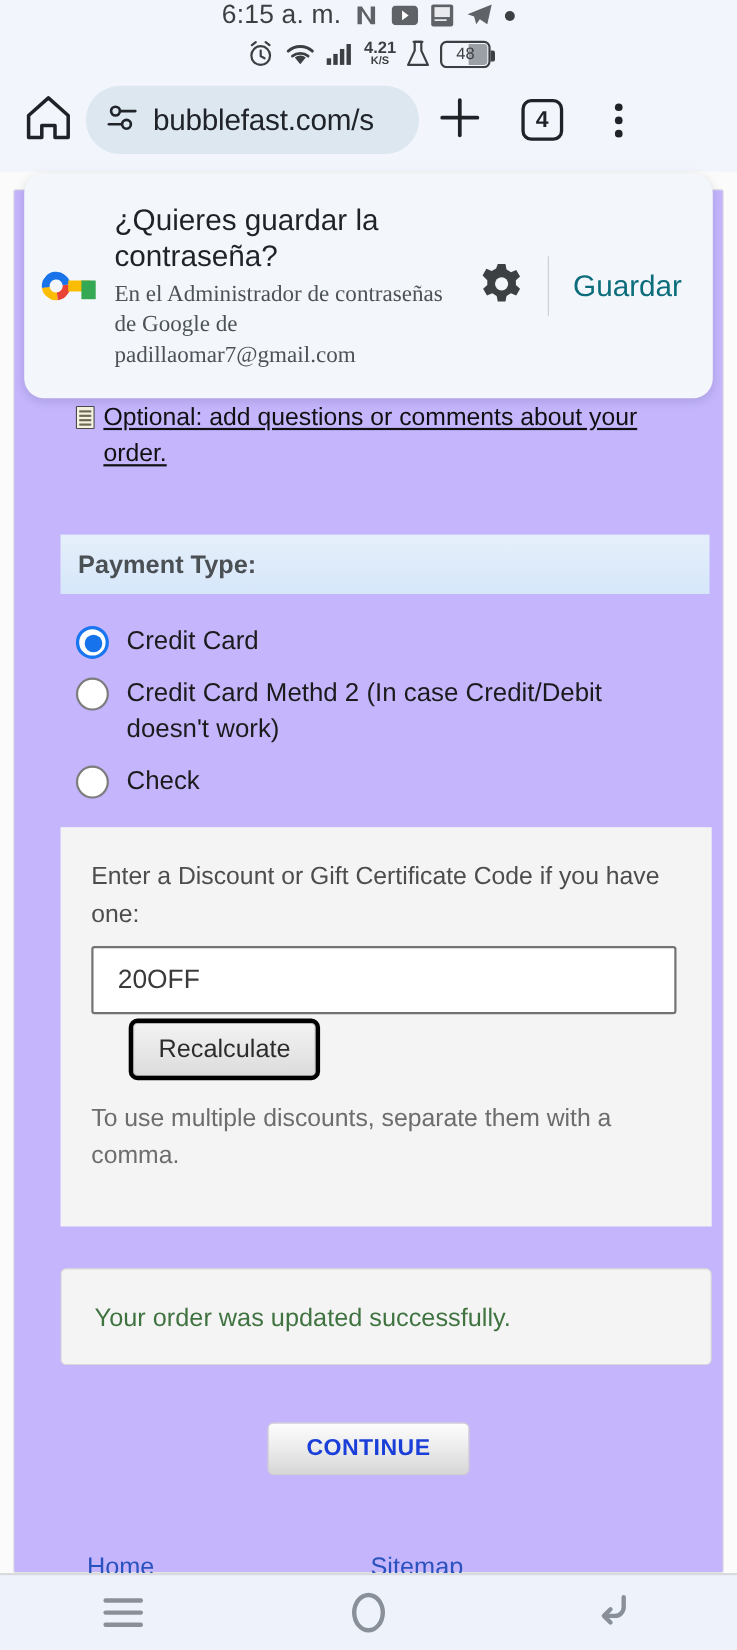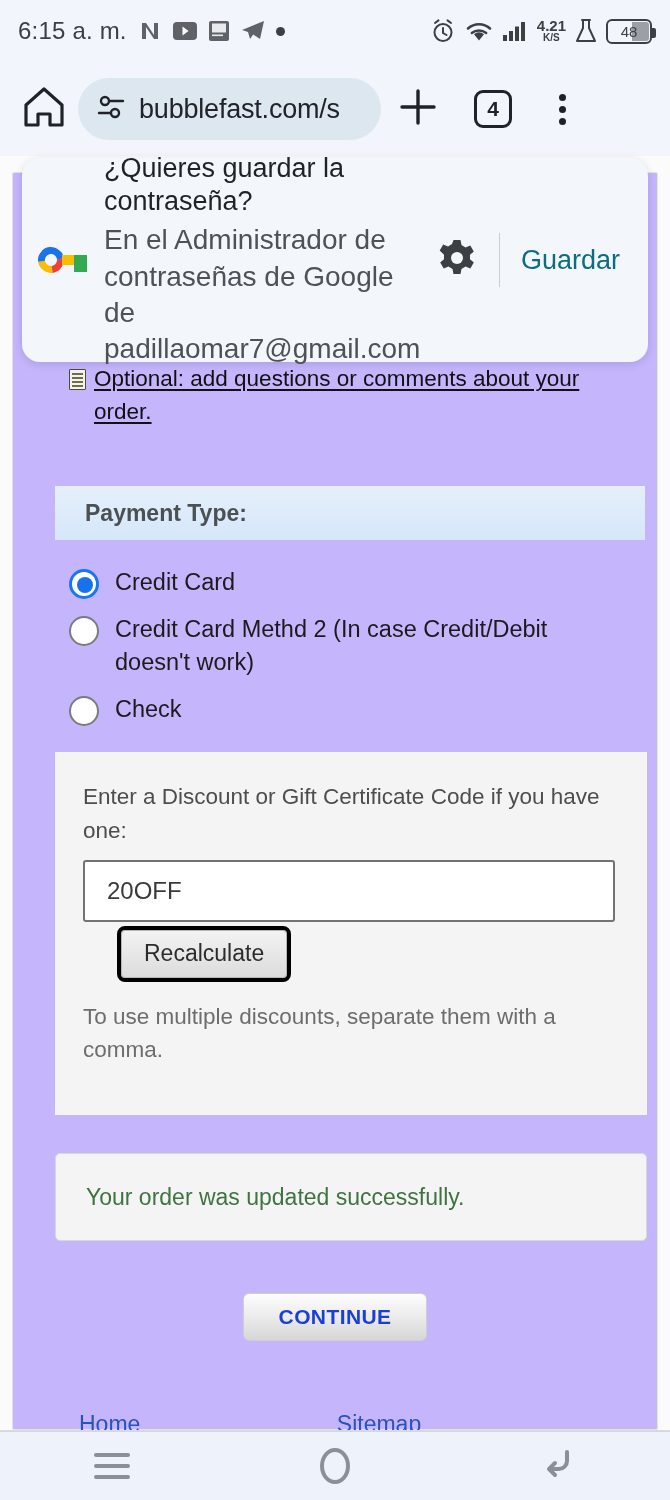--- a/index.html
+++ b/index.html
@@ -10,20 +10,21 @@
     overflow: hidden;
   }
   .screen { position: relative; width: 670px; height: 1500px; background: #f3f6fb; }
 
   
   .statusbar {
     position: absolute; top: 0; left: 0; width: 670px; height: 62px;
     background: #f2f6fc;
     display: flex; align-items: center; justify-content: space-between;
     padding: 0 18px;
+    flex-direction: column;
   }
   .sb-left { display: flex; align-items: center; gap: 11px; }
   .sb-time { font-size: 24px; color: #3c4043; letter-spacing: .2px; }
   .sb-right { display: flex; align-items: center; gap: 9px; }
   .ic { display: inline-flex; align-items: center; justify-content: center; }
   .netspeed { display: flex; flex-direction: column; align-items: center; line-height: .95; color: #3c4043; }
   .netspeed .n1 { font-size: 15px; font-weight: 600; }
   .netspeed .n2 { font-size: 10px; font-weight: 600; }
   .battery {
     width: 46px; height: 25px; border: 2.5px solid #3c4043; border-radius: 6px;
@@ -85,21 +86,21 @@
   }
   .notepad-icon::before {
     content: ""; position: absolute; left: 2px; right: 2px; top: 3px; height: 1.5px;
     background: #6d6a55; box-shadow: 0 4px 0 #6d6a55, 0 8px 0 #6d6a55, 0 12px 0 #6d6a55;
   }
   .optional-link { color: #111; text-decoration: underline; text-underline-offset: 3px; }
 
   .section-head {
     margin: 58px 0 0 12px; width: 590px; height: 54px;
     background: linear-gradient(180deg,#e5effa 0%, #d6e7fa 100%);
-    display: flex; align-items: center; padding-left: 30px;
+    display: flex; align-items: center; padding-left: 16px;
     font-size: 23px; font-weight: bold; color: #4b5055;
   }
 
   .radios { margin: 26px 0 0 26px; }
   .radio-row { display: flex; align-items: flex-start; gap: 16px; margin-bottom: 14px; font-size: 23.5px; color: #1b1b1b; line-height: 1.4; }
   .radio {
     flex: 0 0 auto; width: 30px; height: 30px; border-radius: 50%;
     border: 2px solid #7c7c7c; background: #fff; margin-top: 3px;
   }
   .radio.checked { border: 3px solid #1976f0; position: relative; background: #fff; }
@@ -168,21 +169,21 @@
   .gkey .ring {
     position: absolute; left: 0; top: 4px; width: 26px; height: 26px; border-radius: 50%;
     border: 7px solid #1a73e8;
     border-right-color: #ea4335; border-bottom-color: #fbbc04;
     transform: rotate(38deg);
   }
   .gkey .shaft { position: absolute; left: 24px; top: 12px; width: 20px; height: 10px; background: #fbbc04; }
   .gkey .tooth { position: absolute; left: 36px; top: 12px; width: 13px; height: 17px; background: #34a853; }
   .pw-text { flex: 1 1 auto; padding-left: 6px; }
   .pw-title { font-size: 27px; color: #1f2328; line-height: 1.22; }
-  .pw-sub { margin-top: 4px; font-size: 28px; color: #4c5257; line-height: 1.3; }
+  .pw-sub { margin-top: 4px; font-size: 21px; color: #4c5257; line-height: 1.3; font-family: Liberation Serif, serif; }
   .pw-gear { flex: 0 0 auto; width: 56px; display: flex; align-items: center; justify-content: center; }
   .pw-divider { width: 1px; height: 54px; background: #c8ced6; margin: 0 14px 0 6px; }
   .pw-save { flex: 0 0 auto; font-size: 27px; color: #0d6d7c; padding-right: 6px; }
 
   
   .navbar {
     position: absolute; left: 0; bottom: 0; width: 670px; height: 69px;
     background: #eef3fb; display: flex; align-items: center; justify-content: space-around;
     border-top: 1px solid #d4d8de;
   }

